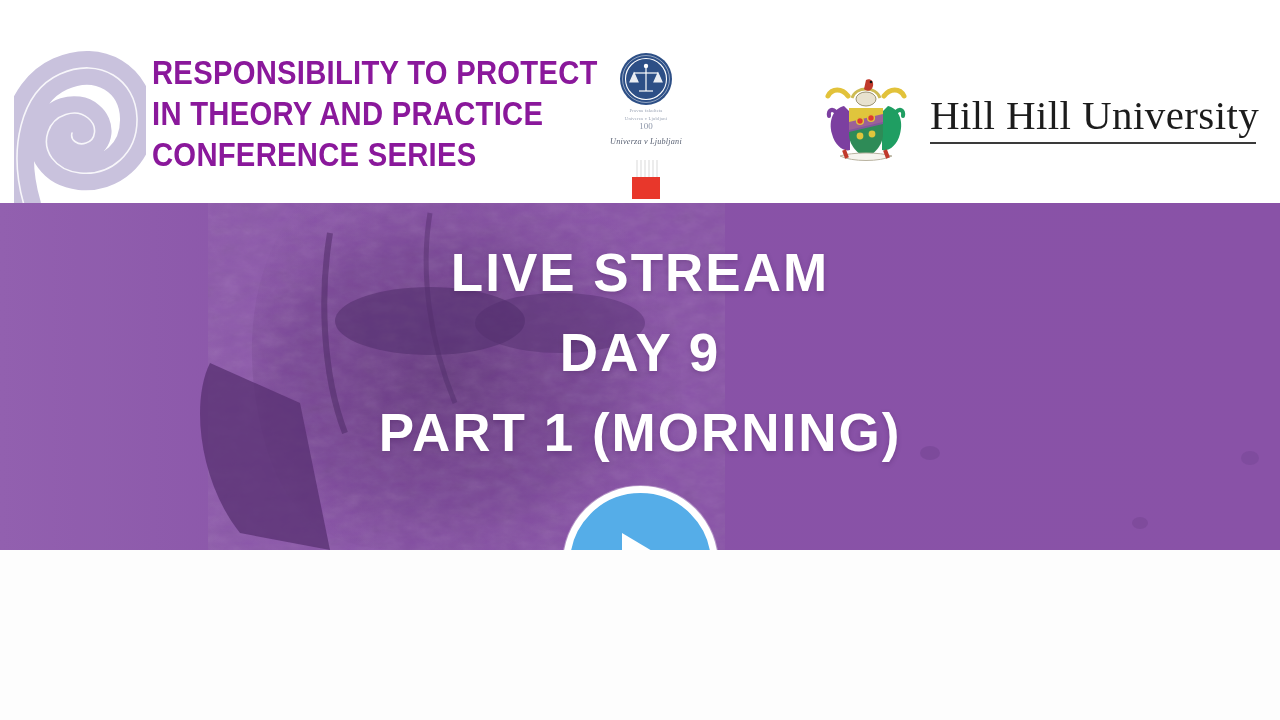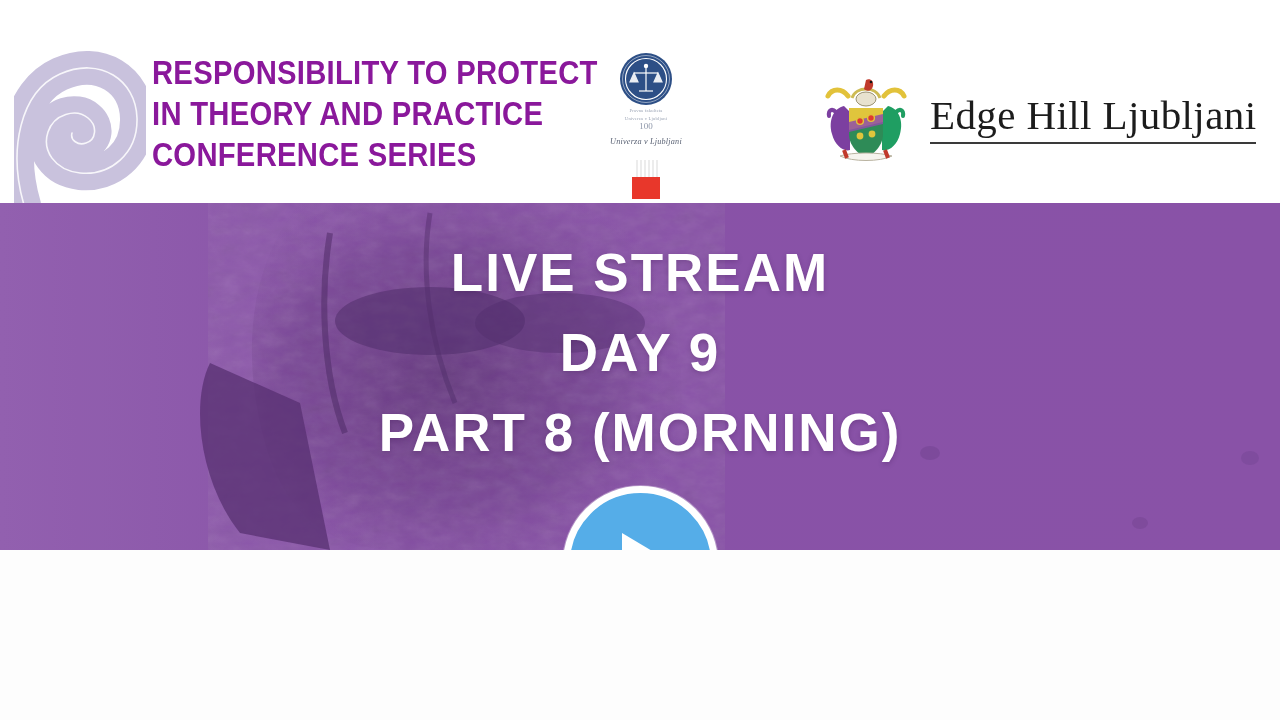--- a/index.html
+++ b/index.html
@@ -187,21 +187,21 @@
         <path d="M31 50 L65 42 V52 L31 60 Z" fill="#8e4fa8" opacity=".85"></path>
         <circle cx="42" cy="49" r="3.4" fill="#e03a2f" stroke="#e0c53c" stroke-width="1.4"></circle>
         <circle cx="53" cy="46" r="3.4" fill="#e03a2f" stroke="#e0c53c" stroke-width="1.4"></circle>
         <circle cx="42" cy="64" r="3.4" fill="#e0c53c"></circle>
         <circle cx="54" cy="62" r="3.4" fill="#e0c53c"></circle>
 
         <path d="M22 84 C34 80 62 80 74 84 C62 90 34 90 22 84 Z" fill="#f6f4ee" stroke="#b9b3a0" stroke-width="1"></path>
         <path d="M26 78 L29 86 M67 78 L70 86" stroke="#c0392b" stroke-width="4"></path>
       </svg>
       <div class="ehu-wordmark">
-        <div class="txt">Edge Hill Ljubljani</div>
+        <div class="txt">Hill Hill University</div>
         <div class="rule"></div>
       </div>
     </div>
   </div>
 
   <div class="video">
     <svg class="video-bg" viewBox="0 0 1280 347" preserveAspectRatio="none">
       <defs>
         <linearGradient id="bgp" x1="0" y1="0" x2="1" y2="0">
           <stop offset="0%" stop-color="#9764b5"></stop>
@@ -236,21 +236,21 @@
         <ellipse cx="930" cy="250" rx="10" ry="7" fill="#6d3f8b" opacity=".35"></ellipse>
         <ellipse cx="1140" cy="320" rx="8" ry="6" fill="#6d3f8b" opacity=".3"></ellipse>
         <ellipse cx="1250" cy="255" rx="9" ry="7" fill="#6d3f8b" opacity=".28"></ellipse>
       </g>
       <rect width="1280" height="347" fill="#000" opacity=".03"></rect>
     </svg>
 
     <div class="vtext">
       <span class="l">LIVE STREAM</span>
       <span class="l">DAY 9</span>
-      <span class="l">PART 8 (MORNING)</span>
+      <span class="l">PART 1 (MORNING)</span>
     </div>
 
     <div class="play">
       <div class="tri"></div>
     </div>
   </div>
 
   <div class="footer">
 
     

